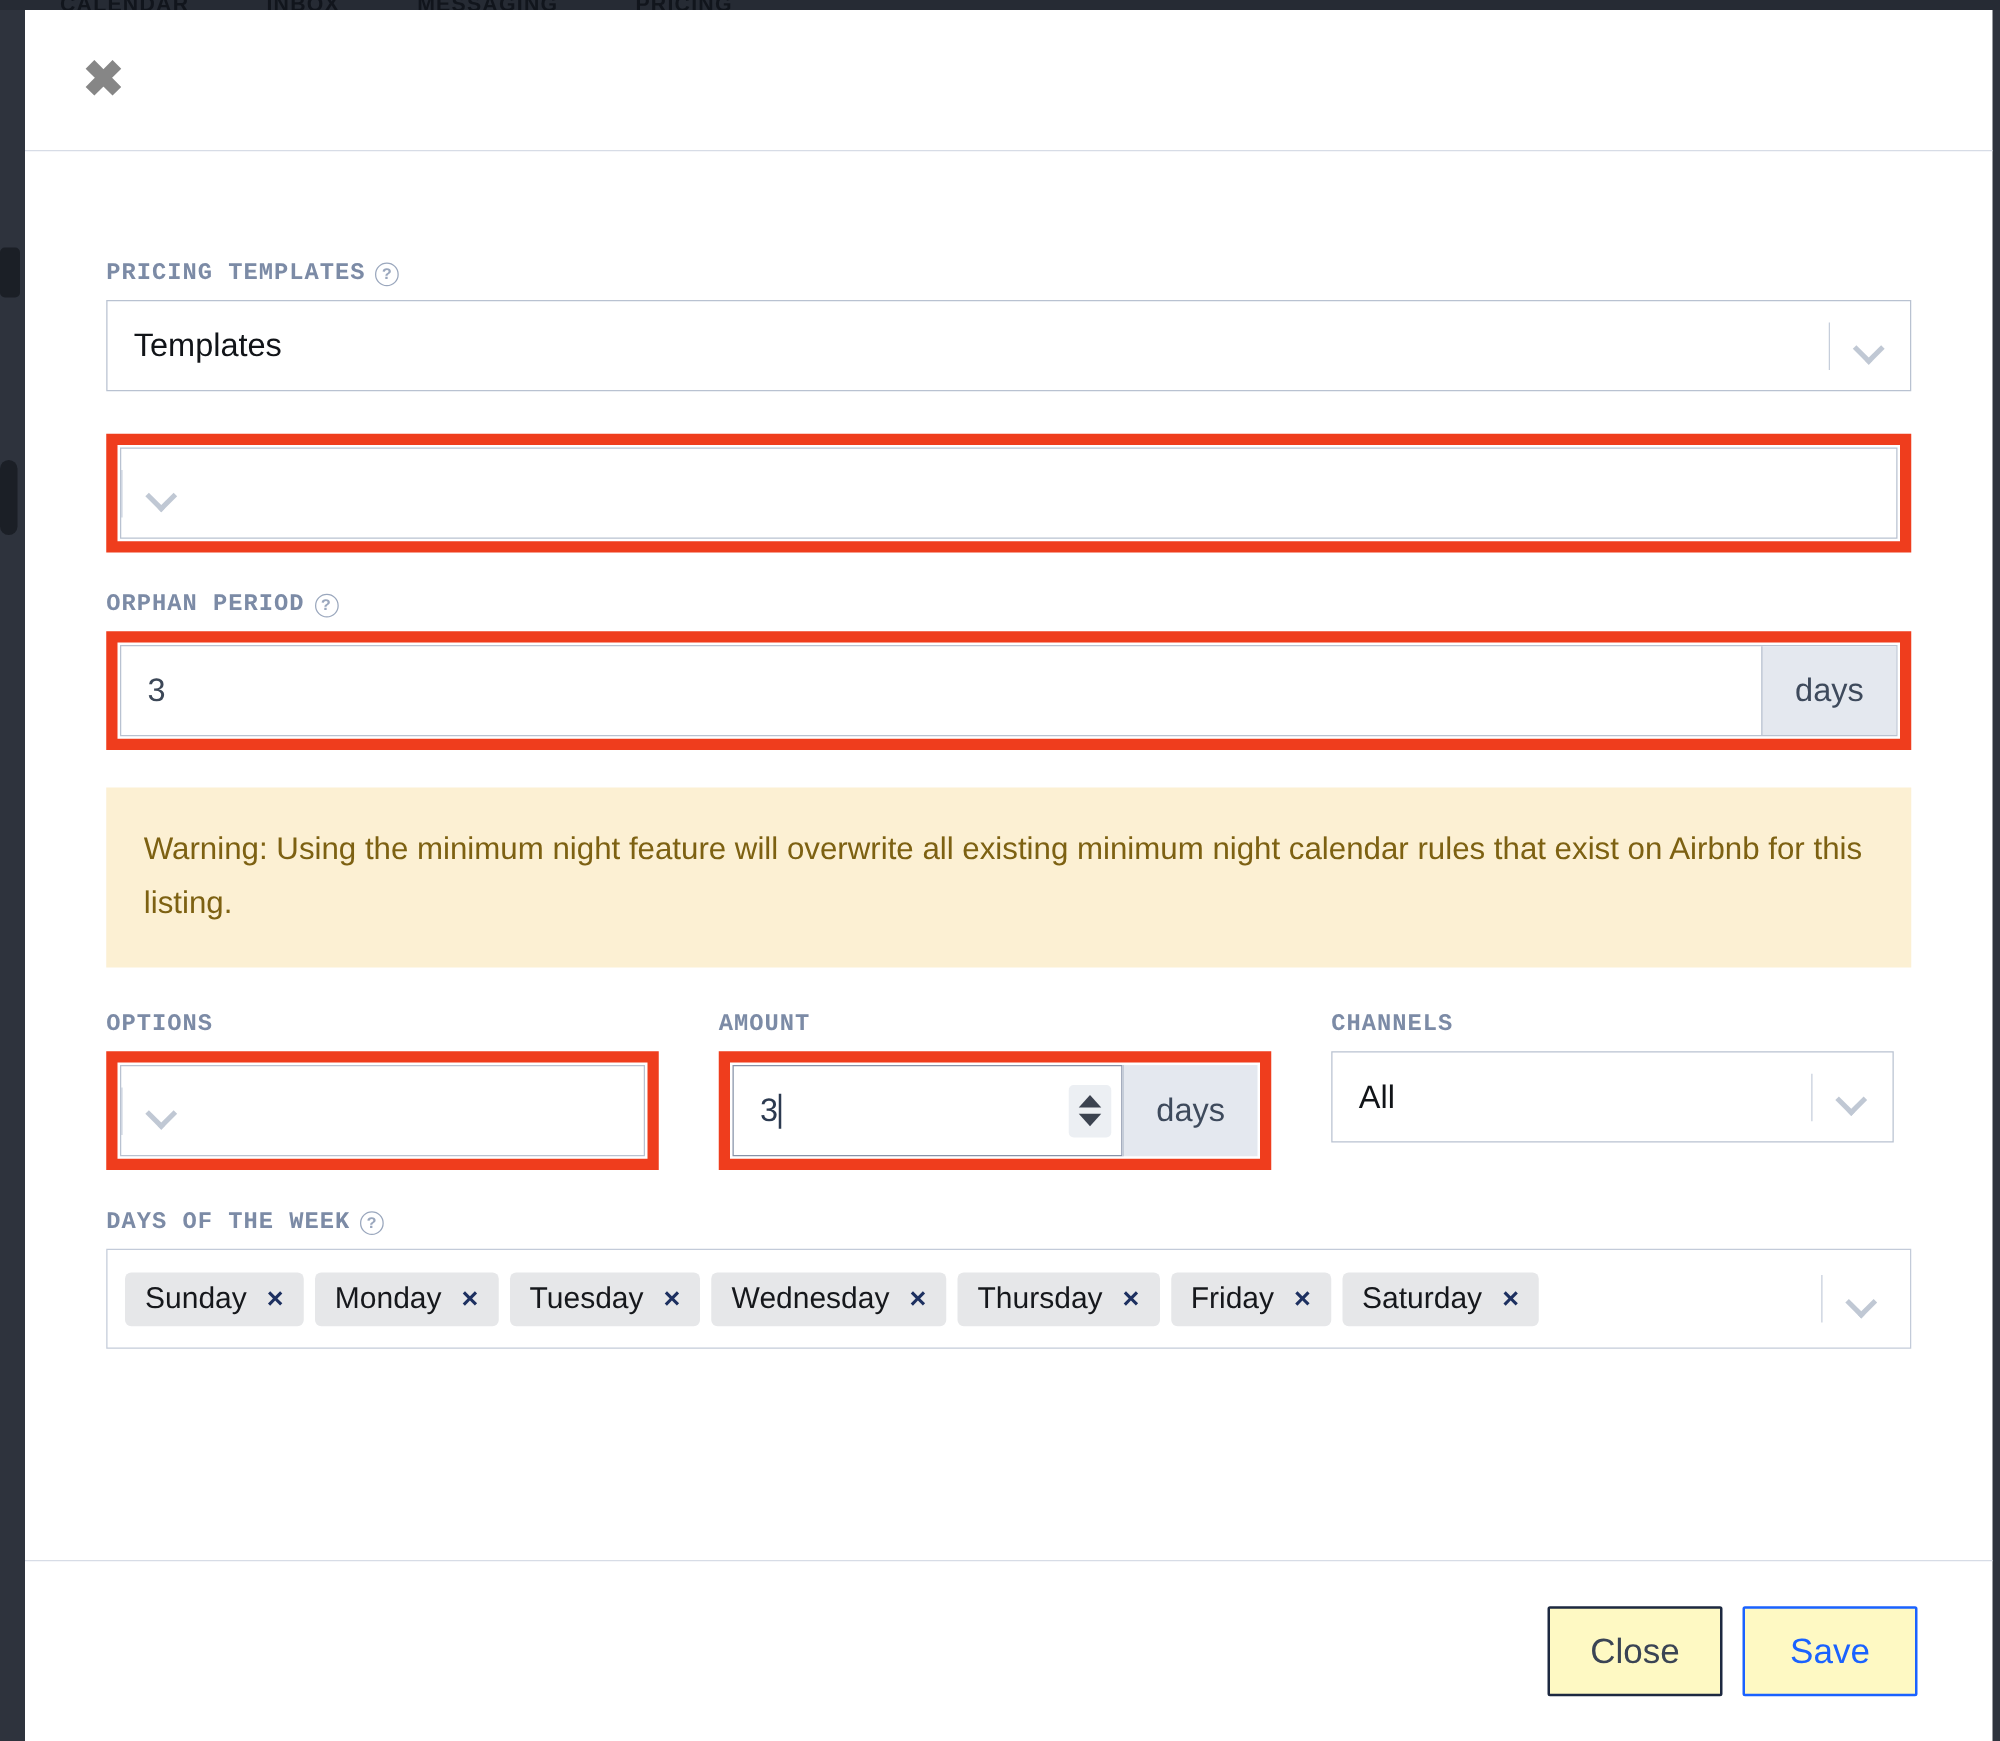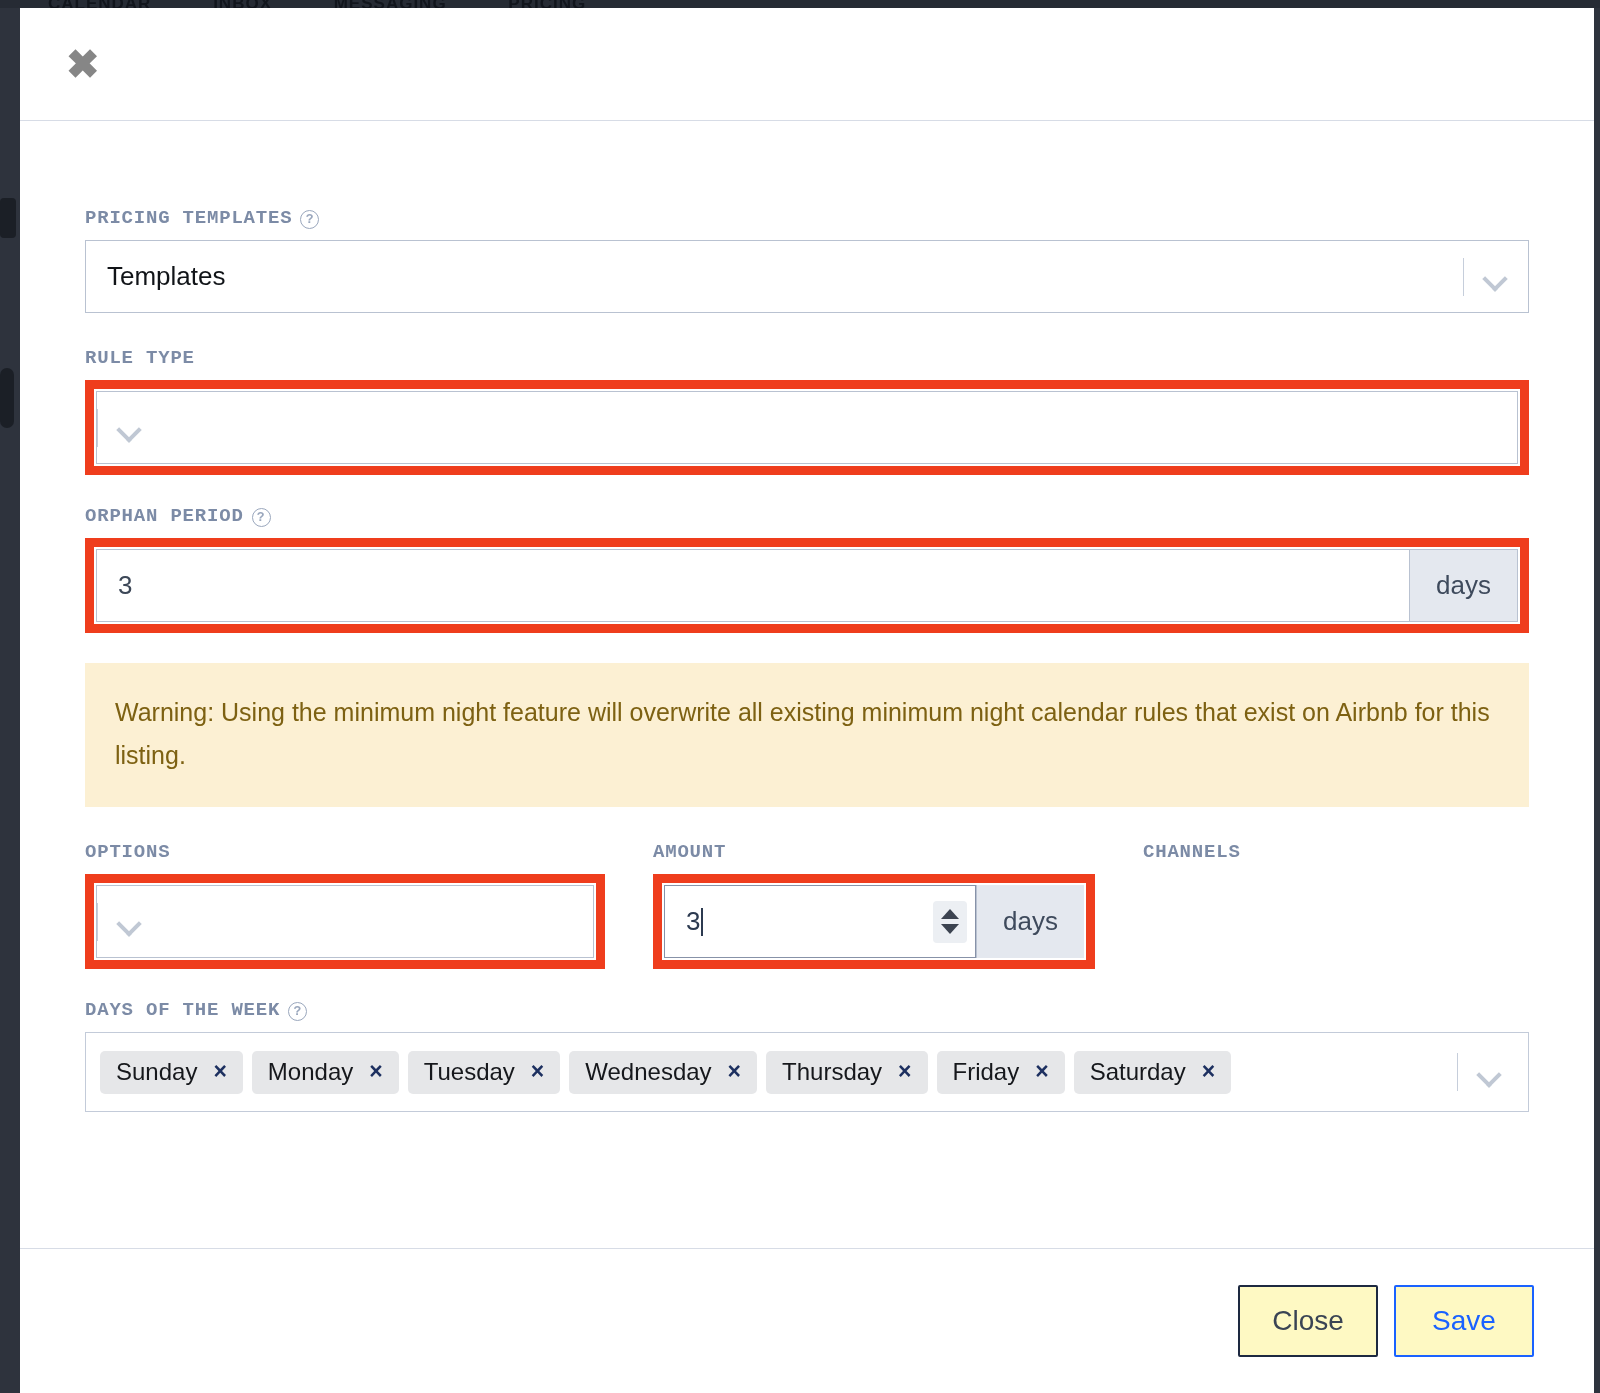--- a/index.html
+++ b/index.html
@@ -195,21 +195,21 @@
     line-height: 1.72;
     color: #7d6112;
   }
 
   
   #triple-row {
     display: flex;
     gap: 0;
     align-items: flex-start;
   }
-  .col-options { width: 568px; flex: 0 0 auto; }
+  .col-options { width: 490px; flex: 0 0 auto; }
   .col-amount  { width: 490px; flex: 0 0 auto; }
   .col-channels{ width: 450px; flex: 0 0 auto; }
 
   .amount-input-shell {
     height: 73px;
     display: flex;
     align-items: stretch;
     flex: 1 1 auto;
     border: 1px solid #8792a8;
     background: #fff;
@@ -344,23 +344,20 @@
         <div class="chev-wrap">
           <div class="chev-sep"></div>
           <div class="chev"></div>
         </div>
       </div>
     </div>
 
     <div class="spacer-34"></div>
 
     <div>
-      <div class="field-label">
-        <span>RULE TYPE</span>
-      </div>
       <div class="hl">
         <div class="control">
           <div class="chev-wrap">
             <div class="chev-sep"></div>
             <div class="chev"></div>
           </div>
         </div>
       </div>
     </div>
 
@@ -419,20 +416,27 @@
             </div>
             <div class="suffix">days</div>
           </div>
         </div>
       </div>
 
       <div class="col-channels">
         <div class="field-label">
           <span>CHANNELS</span>
         </div>
+        <div class="control" style="margin-top:11px;">
+          <div class="value">All</div>
+          <div class="chev-wrap">
+            <div class="chev-sep"></div>
+            <div class="chev"></div>
+          </div>
+        </div>
       </div>
 
     </div>
 
     <div class="spacer-30"></div>
 
     <div>
       <div class="field-label">
         <span>DAYS OF THE WEEK</span>
         <span class="help-icon">?</span>

